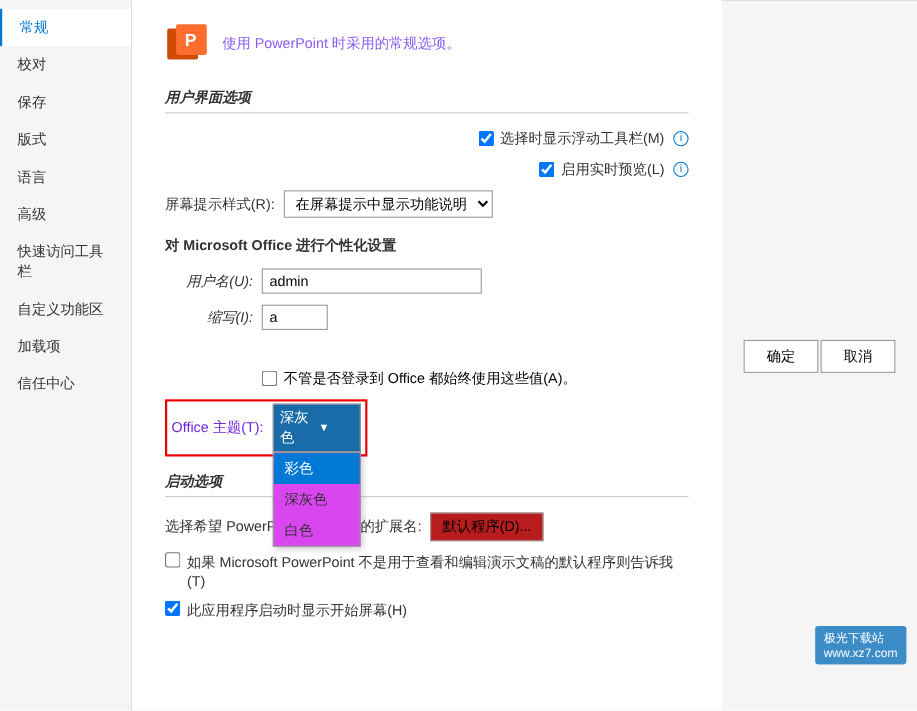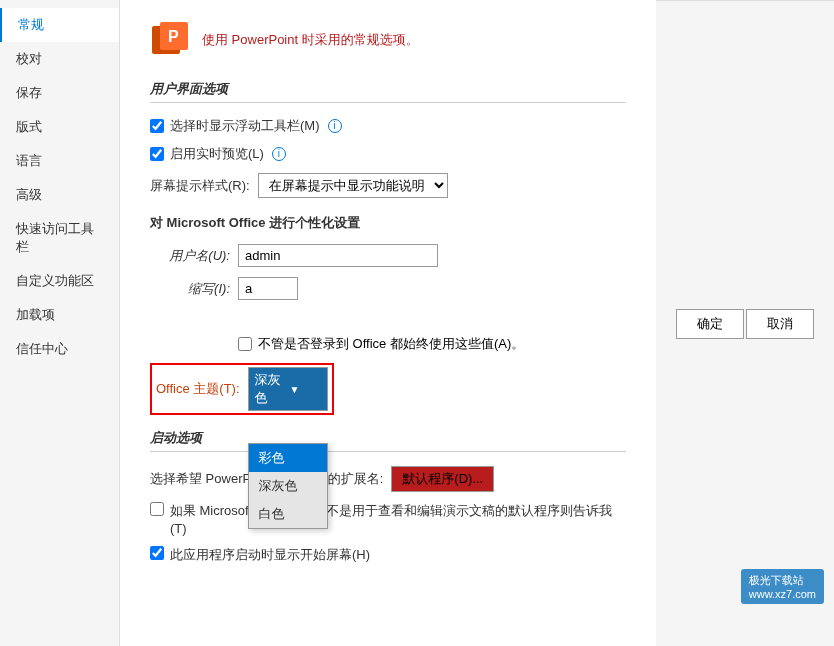--- a/index.html
+++ b/index.html
@@ -62,21 +62,21 @@
       gap: 12px;
     }
 
     .header-icon {
       width: 40px;
       height: 40px;
     }
 
     .header-title {
       font-size: 13px;
-      color: #b91c1c;
+      color: #8b5cf6;
     }
 
     .section-title {
       font-size: 13px;
       font-weight: bold;
       color: #333;
       margin-bottom: 12px;
       padding-bottom: 4px;
       font-style: italic;
     }
@@ -84,20 +84,21 @@
     .section-divider {
       border-bottom: 1px solid #ccc;
       margin-bottom: 14px;
     }
 
     .option-row {
       display: flex;
       align-items: center;
       margin-bottom: 10px;
       gap: 6px;
+      justify-content: flex-end;
     }
 
     .option-row label {
       color: #333;
       cursor: pointer;
     }
 
     .checkbox-input {
       width: 14px;
       height: 14px;
@@ -174,21 +175,21 @@
     
     .theme-row {
       display: flex;
       align-items: center;
       margin-bottom: 10px;
       gap: 8px;
       position: relative;
     }
 
     .theme-label {
-      color: #c2410c;
+      color: #6d28d9;
     }
 
     .theme-dropdown-wrapper {
       position: relative;
       display: inline-block;
     }
 
     .theme-select-btn {
       display: flex;
       align-items: center;
@@ -203,26 +204,25 @@
     }
 
     .theme-select-btn span {
       flex: 1;
     }
 
     .theme-dropdown {
       position: absolute;
       top: 100%;
       left: 0;
-      background: #e5e5e5;
+      background: #d946ef;
       border: 1px solid #999;
       z-index: 100;
       min-width: 80px;
       box-shadow: 2px 2px 6px rgba(0,0,0,0.2);
-      margin-top: 32px;
     }
 
     .theme-option {
       padding: 5px 10px;
       cursor: pointer;
       font-size: 13px;
       color: #333;
     }
 
     .theme-option.selected-bg {

